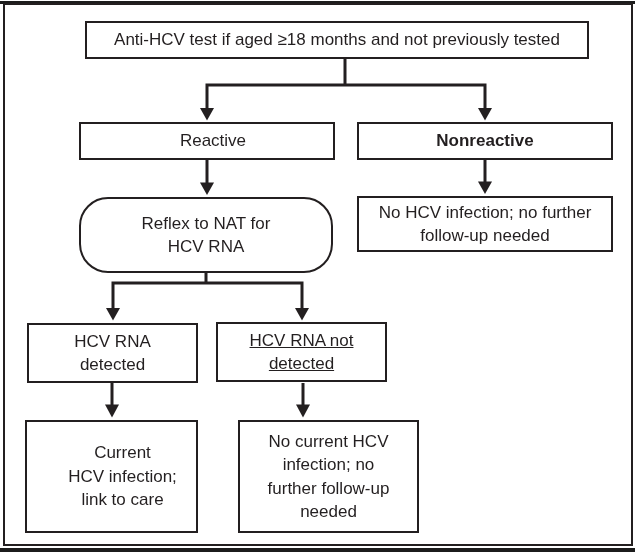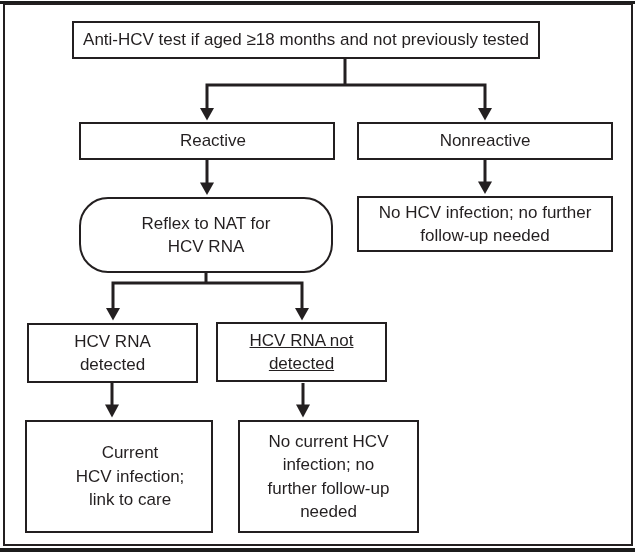--- a/index.html
+++ b/index.html
@@ -66,29 +66,29 @@
     <polygon points="106,308 120,308 113,320.5" fill="currentColor"></polygon>
     <polygon points="295,308 309,308 302,320.5" fill="currentColor"></polygon>
 
     <path d="M112 383 V406" fill="none" stroke="currentColor" stroke-width="3"></path>
     <polygon points="105,404.5 119,404.5 112,417.5" fill="currentColor"></polygon>
 
     <path d="M303 383 V406" fill="none" stroke="currentColor" stroke-width="3"></path>
     <polygon points="296,404.5 310,404.5 303,417.5" fill="currentColor"></polygon>
   </svg>
 
-  <div class="node" style="left:72px; top:21px; width:468px; height:38px;">
+  <div class="node" style="left:85px; top:21px; width:504px; height:38px;">
     <span class="node-label">Anti-HCV test if aged ≥18 months and not previously tested</span>
   </div>
 
   <div class="node" style="left:79px; top:122px; width:256px; height:38px;padding-left:12px;">
     <span class="node-label">Reactive</span>
   </div>
 
-  <div class="node" style="left:357px; top:122px; width:256px; height:38px;">
+  <div class="node" style="left:357px; top:122px; width:256px; height:38px;font-weight:bold;">
     <span class="node-label">Nonreactive</span>
   </div>
 
   <div class="node" style="left:79px; top:197px; width:254px; height:76px;border-radius:29px;">
     <span class="node-label">Reflex to NAT for
 HCV RNA</span>
   </div>
 
   <div class="node" style="left:357px; top:196px; width:256px; height:56px;">
     <span class="node-label">No HCV infection; no further
@@ -98,21 +98,21 @@
   <div class="node" style="left:27px; top:323px; width:171px; height:60px;">
     <span class="node-label">HCV RNA
 detected</span>
   </div>
 
   <div class="node" style="left:216px; top:322px; width:171px; height:60px;text-decoration:underline;">
     <span class="node-label">HCV RNA not
 detected</span>
   </div>
 
-  <div class="node" style="left:25px; top:420px; width:188px; height:113px;padding-left:22px;">
+  <div class="node" style="left:25px; top:420px; width:173px; height:113px;padding-left:22px;">
     <span class="node-label">Current
 HCV infection;
 link to care</span>
   </div>
 
   <div class="node" style="left:214px; top:420px; width:181px; height:113px;margin-left:24px;">
     <span class="node-label">No current HCV
 infection; no
 further follow-up
 needed</span>

